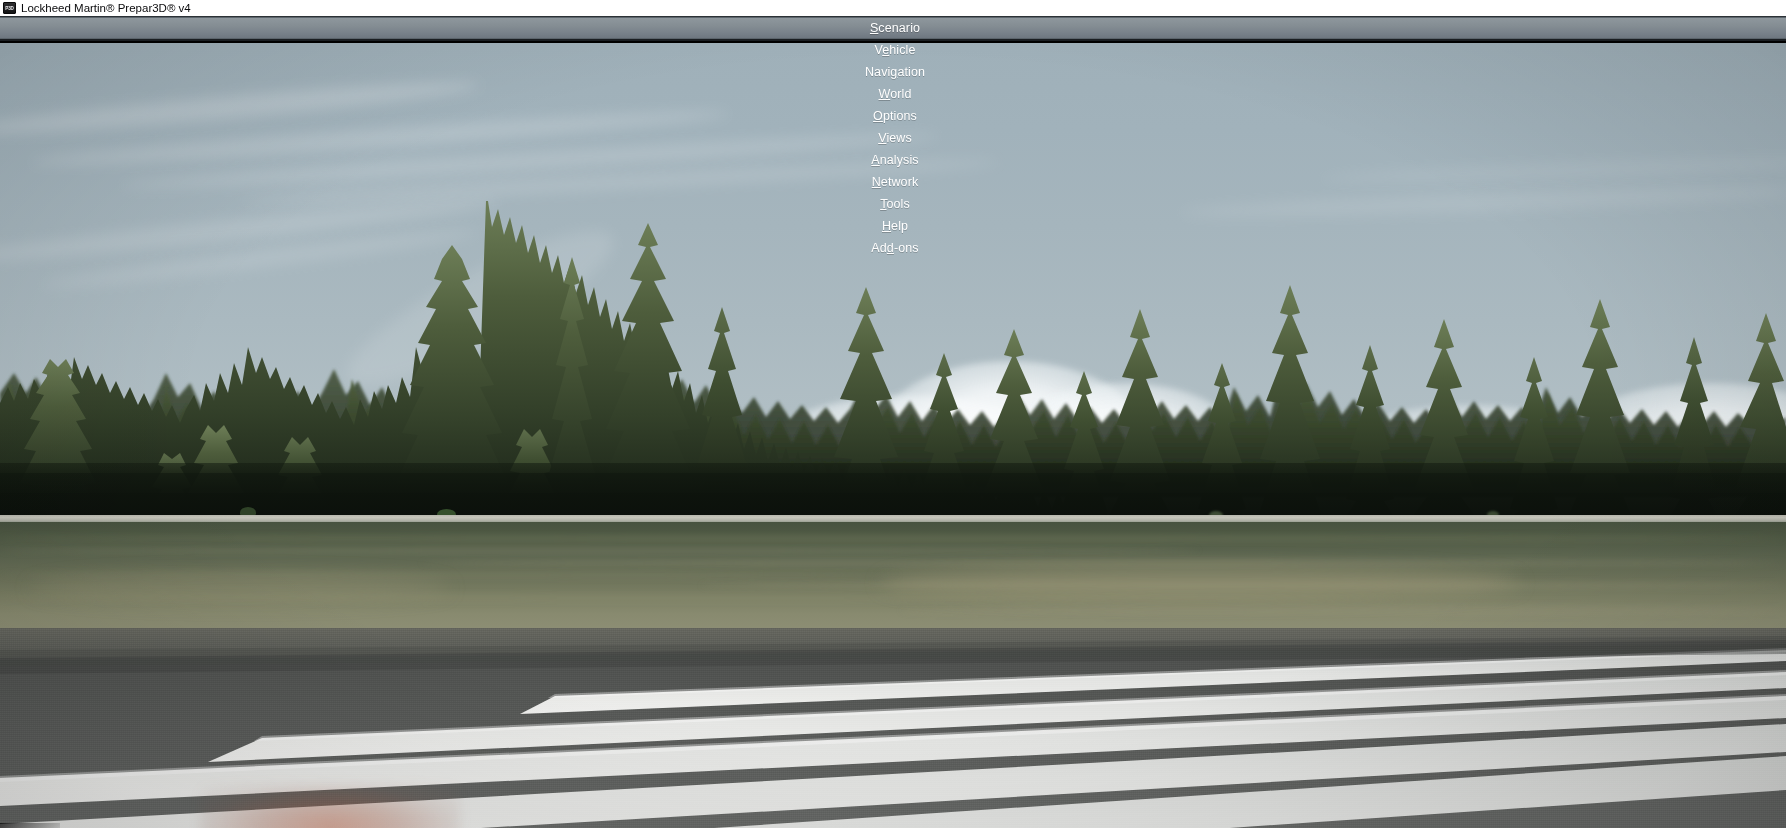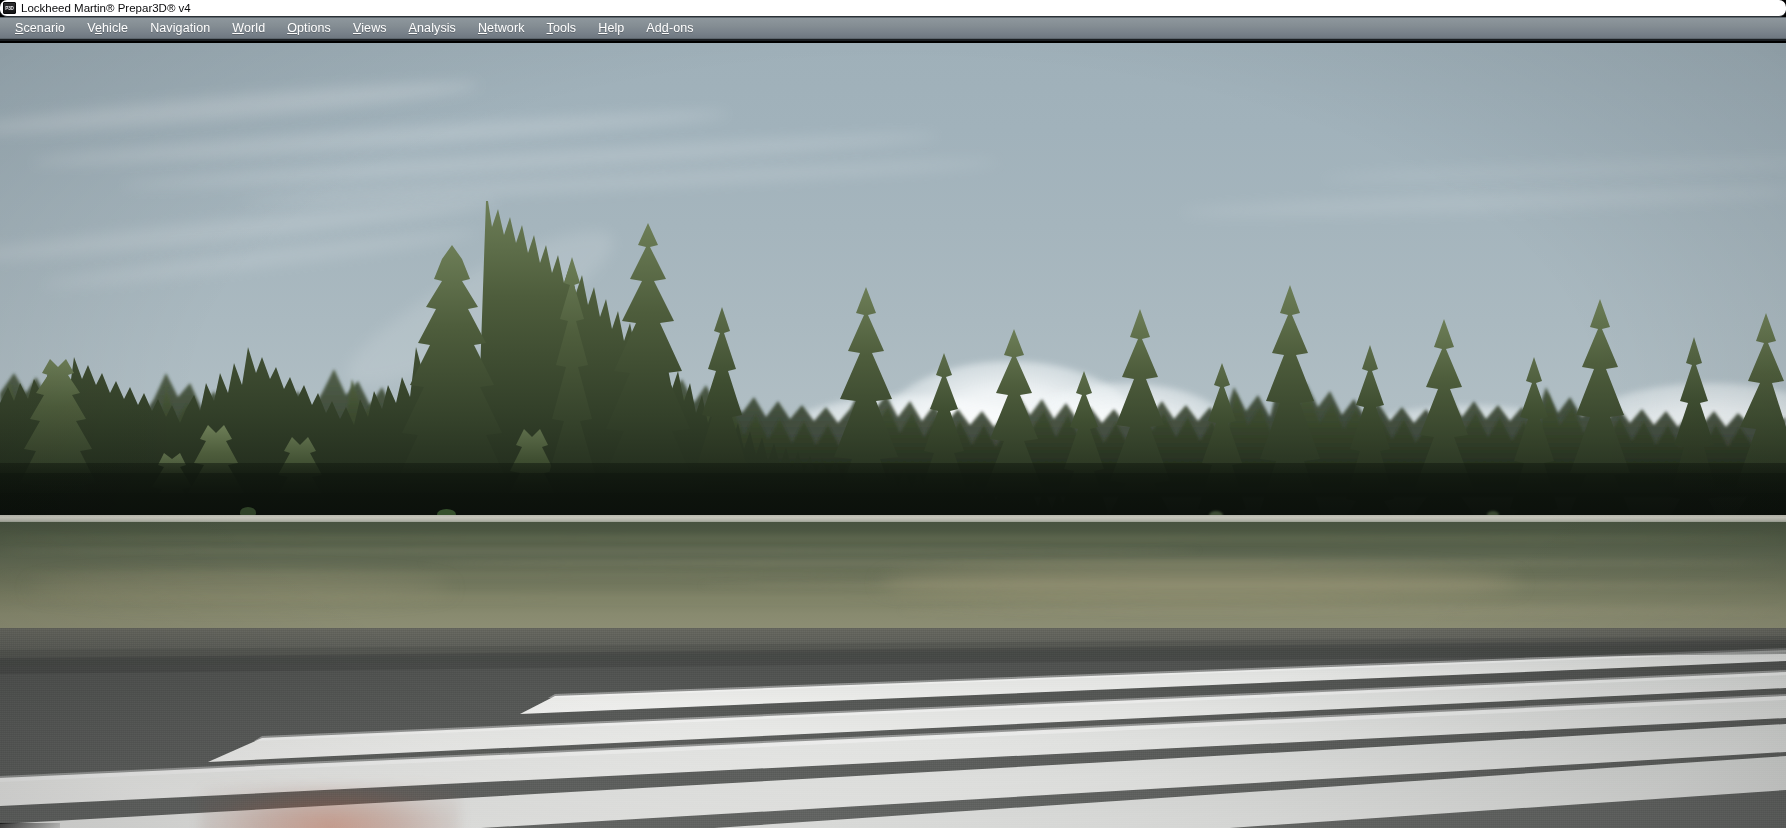--- a/index.html
+++ b/index.html
@@ -25,21 +25,20 @@
     position: absolute;
     left: 0; top: 0;
     width: 1786px;
     height: 17px;
     background: #ffffff;
     display: flex;
     align-items: center;
     padding-left: 3px;
     border-bottom: 1px solid #2b3136;
     z-index: 50;
-    border-radius: 7px;
   }
   #app-icon {
     width: 13px; height: 12px;
     background: linear-gradient(180deg,#2e2e30 0%, #131314 100%);
     border: 1px solid #0a0a0b;
     border-radius: 1px;
     display: flex; align-items: center; justify-content: center;
     flex: 0 0 auto;
     margin-right: 5px;
   }
@@ -71,20 +70,21 @@
         #848d93 38%,
         #78818a 72%,
         #6e7780 96%,
         #3f464c 100%);
     border-top: 1px solid #5c656c;
     border-bottom: 2px solid #1a1e22;
     display: flex;
     align-items: center;
     padding-left: 4px;
     z-index: 49;
+    flex-direction: column;
   }
   .menu-item {
     font-size: 12.5px;
     line-height: 15px;
     color: #ffffff;
     padding: 3px 11px 4px 11px;
     white-space: nowrap;
     cursor: default;
     font-family: "Liberation Sans", sans-serif;
     letter-spacing: 0.1px;

